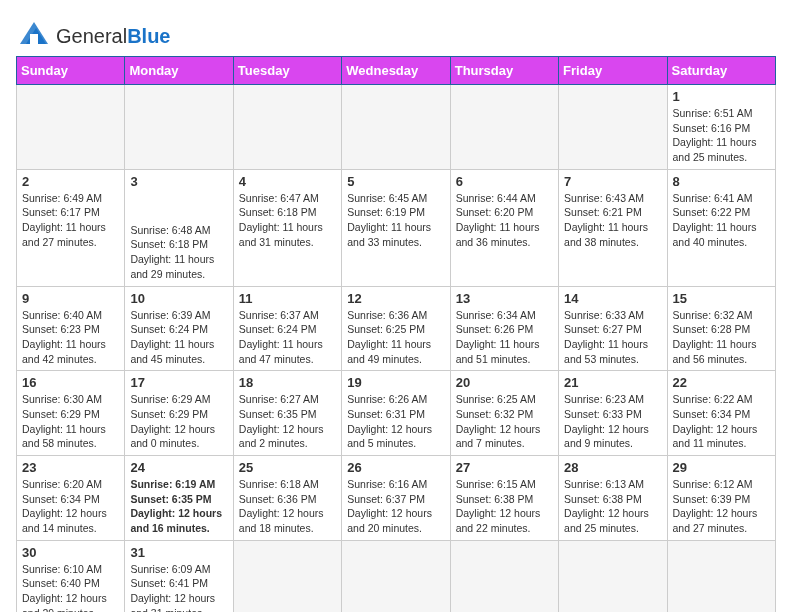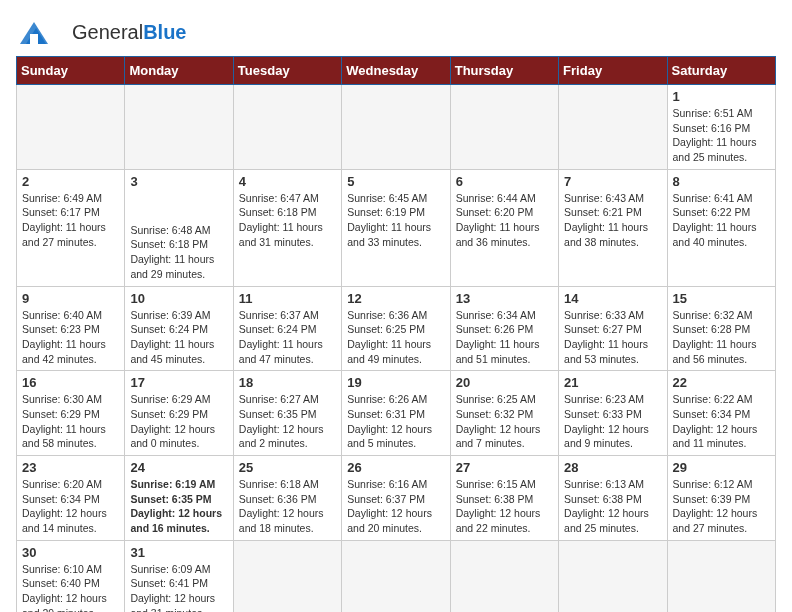--- a/index.html
+++ b/index.html
@@ -11,22 +11,22 @@
       padding: 16px;
     }
     .header {
       display: flex;
       justify-content: space-between;
       align-items: flex-start;
       margin-bottom: 8px;
     }
     .logo {
       display: flex;
-      align-items: center;
-      gap: 20px;
+      align-items: flex-end;
+      gap: 4px;
     }
     .logo-text {
       font-size: 20px;
       font-weight: normal;
       color: #333;
     }
     .logo-text span {
       color: #1a73c8;
       font-weight: bold;
     }
@@ -45,21 +45,21 @@
     .location {
       font-size: 15px;
       color: #555;
     }
     .calendar {
       width: 100%;
       border-collapse: collapse;
       border: 1px solid #ccc;
     }
     .calendar th {
-      background-color: #7f1d1d;
+      background-color: #d946ef;
       color: #fff;
       font-size: 13px;
       font-weight: bold;
       padding: 6px 4px;
       border: 1px solid #2060a0;
       text-align: left;
     }
     .calendar td {
       border: 1px solid #ccc;
       vertical-align: top;

